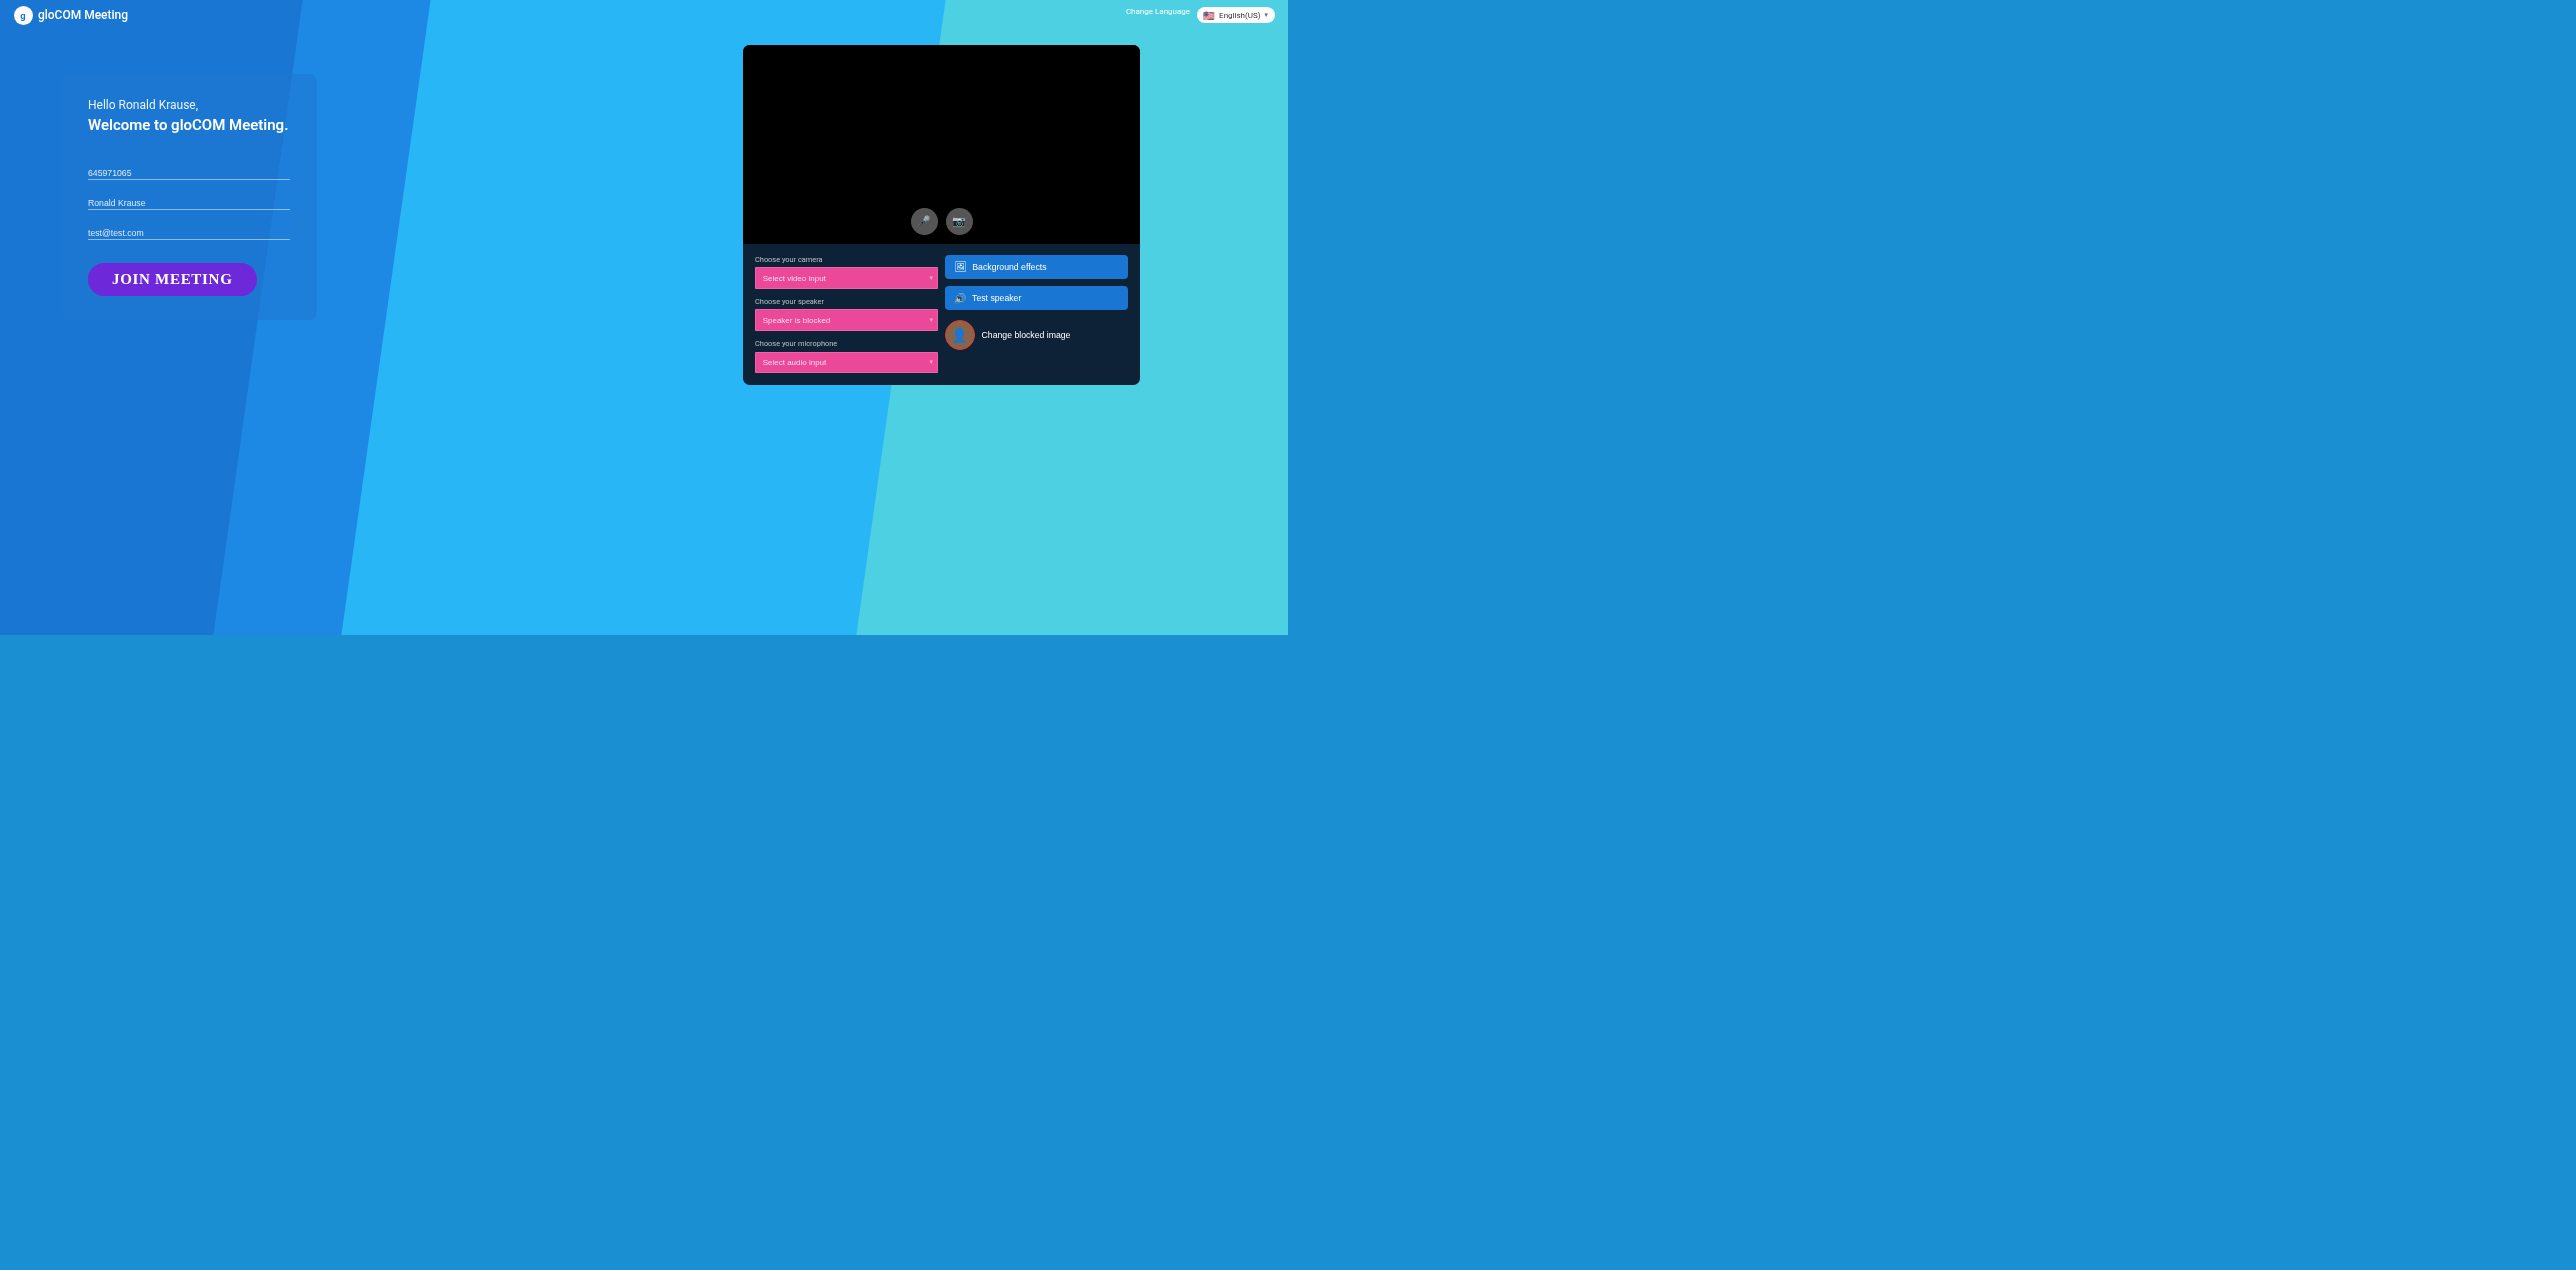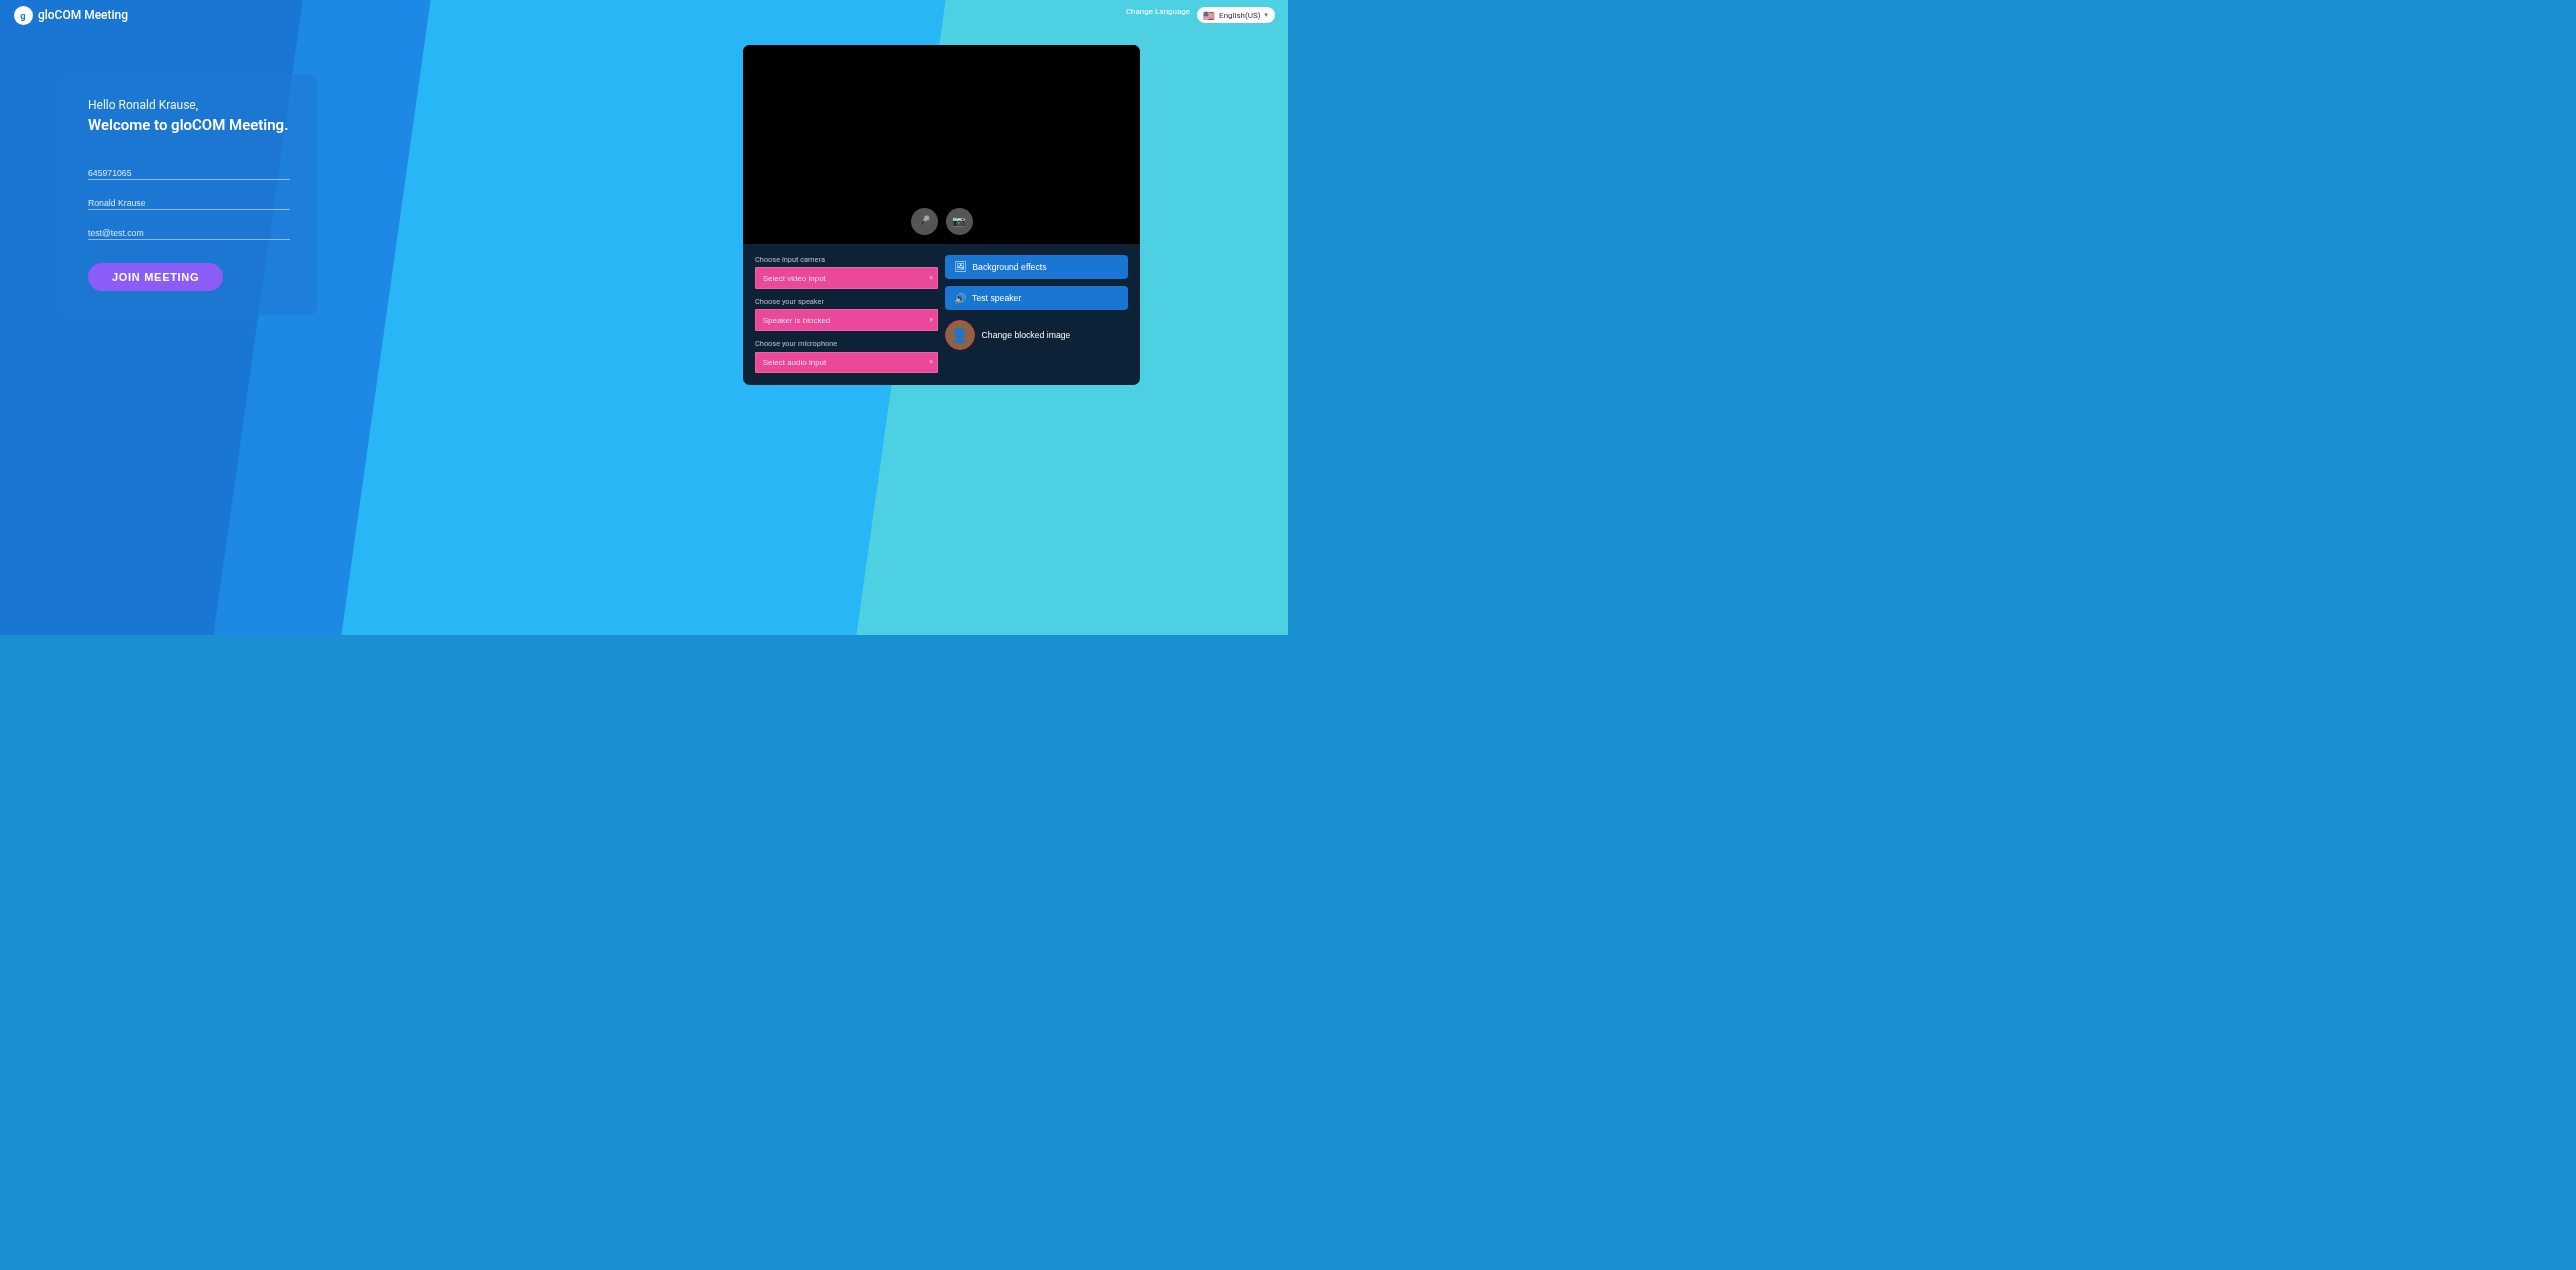--- a/index.html
+++ b/index.html
@@ -144,30 +144,31 @@
       border: none;
       outline: none;
       color: rgba(255,255,255,0.85);
       font-size: 8.7px;
       width: 100%;
     }
     .form-field input::placeholder {
       color: rgba(255,255,255,0.7);
     }
     .join-btn {
-      background: #8b5cf6;
+      background: #6d28d9;
       color: white;
       border: none;
       border-radius: 16px;
       padding: 8px 24px;
-      font-size: 11px;
+      font-size: 15px;
       font-weight: 600;
       letter-spacing: 0.7px;
       cursor: pointer;
       margin-top: 6.7px;
+      font-family: Liberation Serif, serif;
     }
 
     
     .right-panel {
       position: absolute;
       top: 45px;
       right: 148px;
       width: 397px;
       background: #0d2137;
       border-radius: 6.7px;
@@ -353,21 +354,21 @@
         <span>📷</span>
       </button>
     </div>
   </div>
 
   <div class="settings-area">
 
     <div style="display:flex; flex-direction:column; gap:8px;">
 
       <div class="field-group">
-        <label class="field-label">Choose input camera</label>
+        <label class="field-label">Choose your camera</label>
         <div class="select-wrapper">
           <select>
             <option value="">Select video input</option>
           </select>
           <span class="select-arrow">▾</span>
         </div>
       </div>
 
       <div class="field-group">
         <label class="field-label">Choose your speaker</label>

